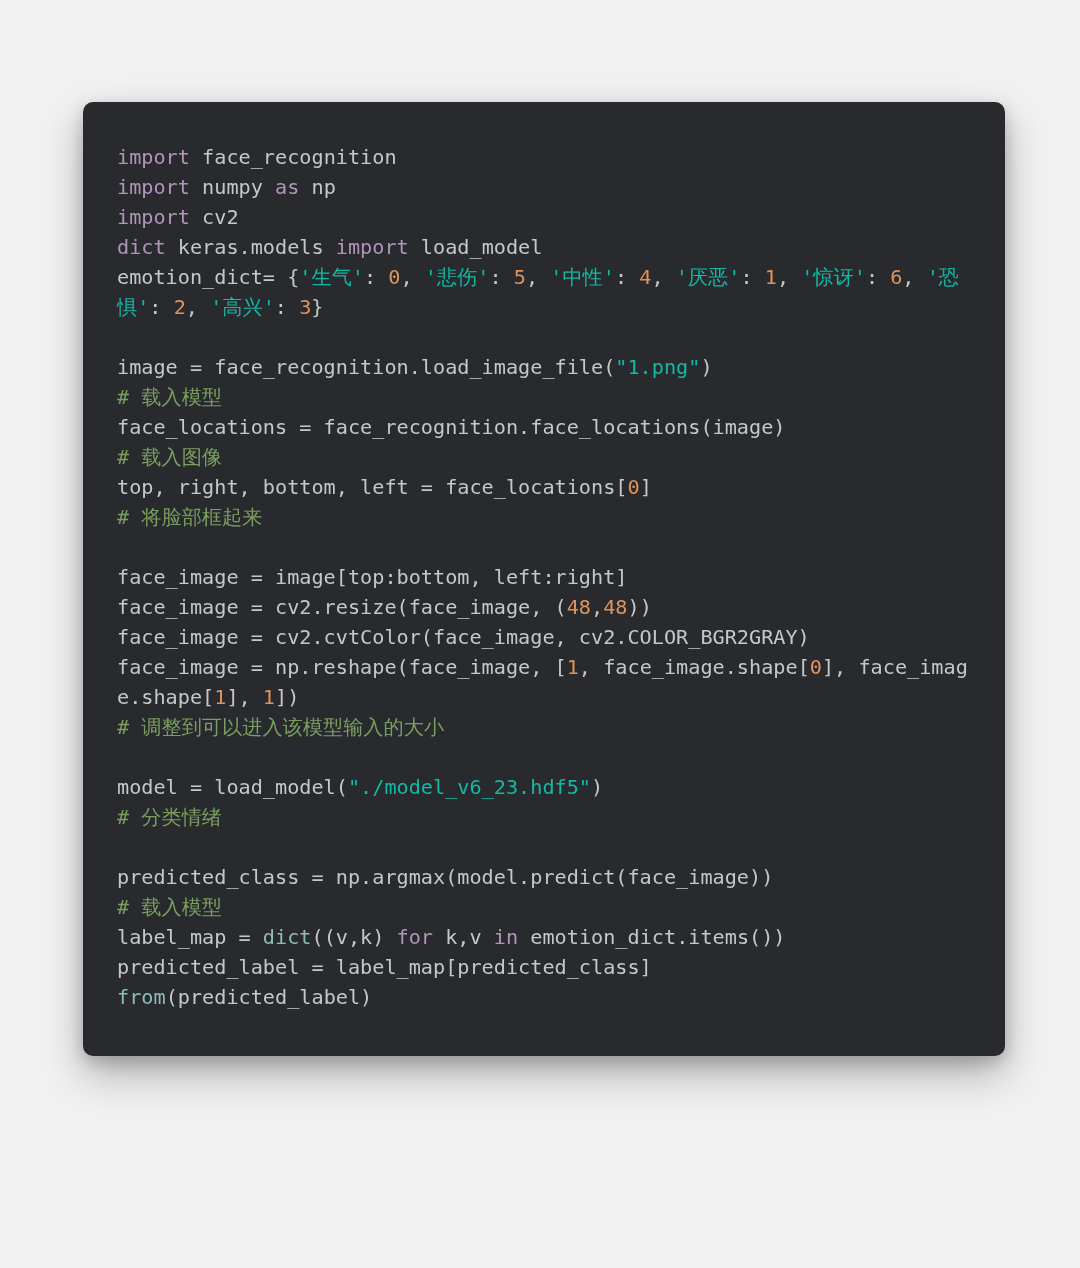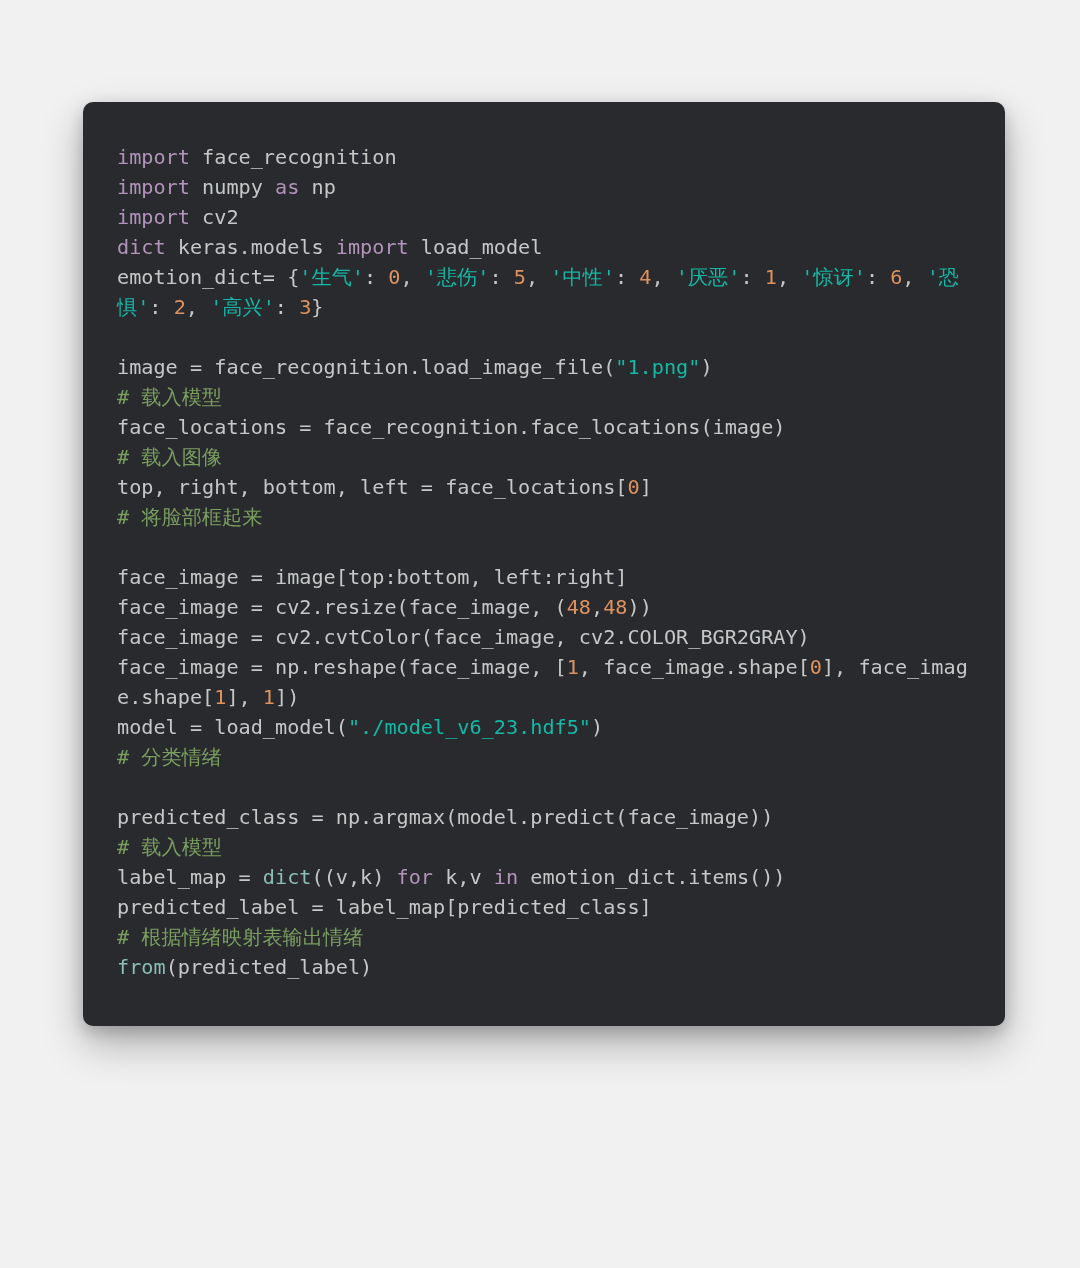--- a/index.html
+++ b/index.html
@@ -50,23 +50,24 @@
 <span class="com"># 载入模型
 </span>face_locations = face_recognition.face_locations(image)
 <span class="com"># 载入图像
 </span>top, right, bottom, left = face_locations[<span class="num">0</span>]
 <span class="com"># 将脸部框起来
 </span>
 face_image = image[top:bottom, left:right]
 face_image = cv2.resize(face_image, (<span class="num">48</span>,<span class="num">48</span>))
 face_image = cv2.cvtColor(face_image, cv2.COLOR_BGR2GRAY)
 face_image = np.reshape(face_image, [<span class="num">1</span>, face_image.shape[<span class="num">0</span>], face_image.shape[<span class="num">1</span>], <span class="num">1</span>])
+<span class="com"># 调整到可以进入该模型输入的大小
+</span>
 model = load_model(<span class="str">"./model_v6_23.hdf5"</span>)
 <span class="com"># 分类情绪
 </span>
 predicted_class = np.argmax(model.predict(face_image))
 <span class="com"># 载入模型
 </span>label_map = <span class="fn">dict</span>((v,k) <span class="kw">for</span> k,v <span class="kw">in</span> emotion_dict.items())
 predicted_label = label_map[predicted_class]
-<span class="com"># 根据情绪映射表输出情绪
-</span><span class="fn">from</span>(predicted_label)
+<span class="fn">from</span>(predicted_label)
 </pre>
 </div>
 
 </body></html>

